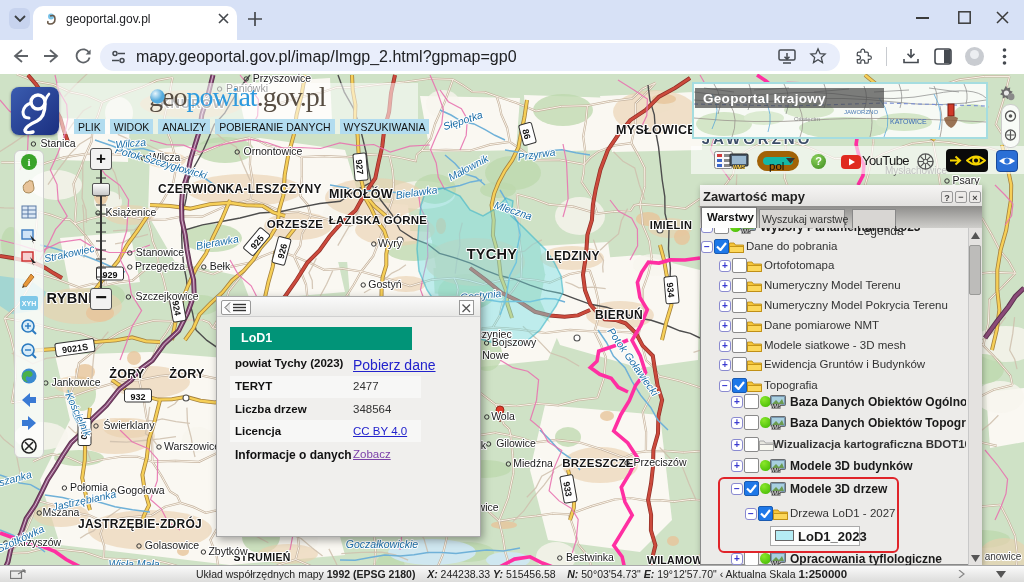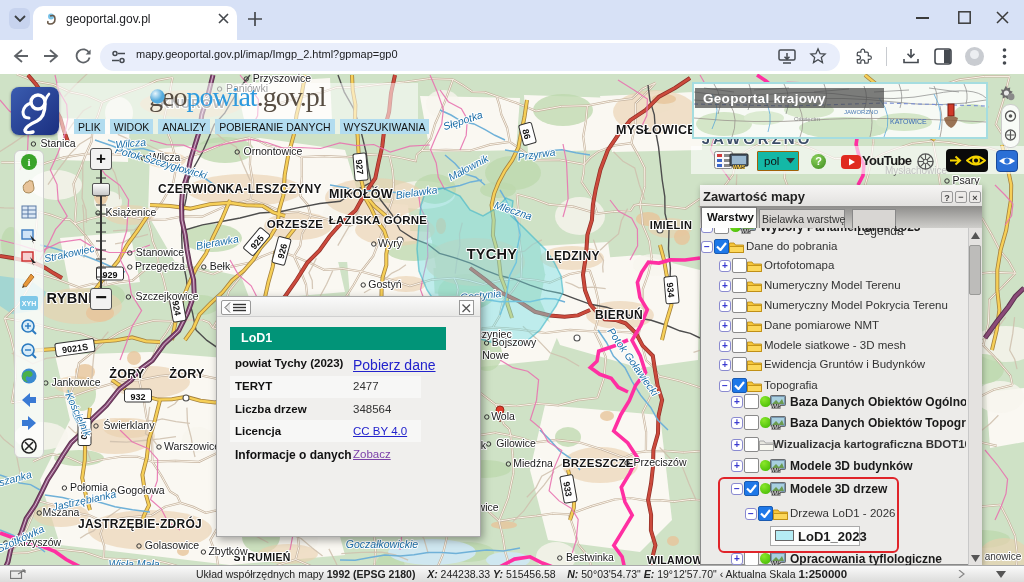--- a/index.html
+++ b/index.html
@@ -44,21 +44,21 @@
       <path d="M15.2 6.2 A6.6 6.6 0 1 0 15.6 10.5" stroke="#5f6368" stroke-width="1.8" fill="none"></path>
       <path d="M16.6 2.5 L16.6 7.5 L11.6 7.5 Z" fill="#5f6368"></path>
     </svg>
 <div class="abs" style="left:100px;top:43px;width:740px;height:28px;background:#e9eefb;border-radius:14px"></div>
 <svg class="abs" style="left:110px;top:49px" width="17" height="16" viewBox="0 0 17 16">
       <circle cx="5" cy="4.5" r="2" fill="none" stroke="#454a50" stroke-width="1.5"></circle>
       <line x1="8" y1="4.5" x2="15" y2="4.5" stroke="#454a50" stroke-width="1.5"></line>
       <circle cx="12" cy="11.5" r="2" fill="none" stroke="#454a50" stroke-width="1.5"></circle>
       <line x1="2" y1="11.5" x2="9" y2="11.5" stroke="#454a50" stroke-width="1.5"></line>
     </svg>
-<div class="abs" style="left:136px;top:48px;font-size:11px;color:#202124">mapy.geoportal.gov.pl/imap/Imgp_2.html?gpmap=gp0</div>
+<div class="abs" style="left:136px;top:48px;font-size:16px;color:#202124">mapy.geoportal.gov.pl/imap/Imgp_2.html?gpmap=gp0</div>
 <svg class="abs" style="left:778px;top:48px" width="18" height="17" viewBox="0 0 18 17">
       <rect x="1" y="2" width="16" height="10" rx="1.5" fill="none" stroke="#454a50" stroke-width="1.5"></rect>
       <path d="M9 5 L9 11 M6.5 8.7 L9 11.2 L11.5 8.7" stroke="#454a50" stroke-width="1.5" fill="none"></path>
       <line x1="5" y1="15" x2="13" y2="15" stroke="#454a50" stroke-width="1.5"></line>
     </svg>
 <svg class="abs" style="left:809px;top:47px" width="18" height="18" viewBox="0 0 24 24">
       <path d="M12 2.5 L14.8 9 L21.5 9.5 L16.4 14 L18 20.7 L12 17 L6 20.7 L7.6 14 L2.5 9.5 L9.2 9 Z" fill="none" stroke="#454a50" stroke-width="1.7"></path>
     </svg>
 <svg class="abs" style="left:855px;top:48px" width="17" height="17" viewBox="0 0 24 24">
       <path d="M20.5 11h-1.7V7.6c0-1-.8-1.8-1.8-1.8h-3.4V4.1a2.6 2.6 0 0 0-5.2 0v1.7H5a1.8 1.8 0 0 0-1.8 1.8v3.2h1.7a2.8 2.8 0 0 1 0 5.6H3.2v3.2c0 1 .8 1.8 1.8 1.8h3.2v-1.7a2.8 2.8 0 0 1 5.6 0v1.7h3.2c1 0 1.8-.8 1.8-1.8v-3.4h1.7a2.6 2.6 0 0 0 0-5.2z" fill="none" stroke="#454a50" stroke-width="1.7"></path>
@@ -1067,30 +1067,30 @@
       <rect x="10" y="3" width="6" height="3" fill="#888"></rect>
       <rect x="10" y="8" width="6" height="3" fill="#888"></rect>
       <rect x="10" y="13" width="6" height="3" fill="#888"></rect>
     </svg>
 <svg class="abs" style="left:729px;top:153px" width="20" height="17" viewBox="0 0 20 17">
       <rect x="1" y="1" width="18" height="12" rx="1" fill="#4a5a6a" stroke="#222"></rect>
       <rect x="3" y="3" width="14" height="8" fill="#9ab8d0"></rect>
       <rect x="4" y="12" width="12" height="4" rx="1" fill="#333"></rect>
       <text x="10" y="16" font-size="5" fill="#ffd24a" text-anchor="middle" font-weight="bold">WMS</text>
     </svg>
-<div class="abs" style="left:757px;top:151px;width:42px;height:20px;background:#14b8a6;border:1px solid #a16207;border-radius:1px;font-size:11.5px;color:#111;padding:3px 0 0 6px">pol</div>
+<div class="abs" style="left:757px;top:151px;width:42px;height:20px;background:#14b8a6;border:6px solid #a16207;border-radius:10px;font-size:11.5px;color:#111;padding:3px 0 0 6px">pol</div>
 <svg class="abs" style="left:786px;top:158px" width="9" height="6">
       <path d="M0 0 L4.5 5.5 L9 0" fill="#333"></path>
     </svg>
 <div class="abs" style="left:811px;top:154px;width:15px;height:15px;border-radius:50%;background:radial-gradient(circle at 35% 30%,#8ad05a,#3c8a1e);color:#fff;font-weight:bold;font-size:11px;text-align:center;line-height:15px">?</div>
 <svg class="abs" style="left:841px;top:155px" width="20" height="14" viewBox="0 0 20 14">
       <rect width="20" height="14" rx="4" fill="#e02a20"></rect>
       <path d="M8 3.5 L14 7 L8 10.5Z" fill="#fff"></path>
     </svg>
-<div class="abs" style="left:862px;top:153px;font-size:13px;font-weight:bold;color:#1a1a1a;letter-spacing:-0.6px">YouTube</div>
+<div class="abs" style="left:862px;top:153px;font-size:13px;font-weight:normal;color:#1a1a1a;letter-spacing:-0.6px">YouTube</div>
 <svg class="abs" style="left:917px;top:153px" width="17" height="17" viewBox="0 0 17 17">
       <circle cx="8.5" cy="8.5" r="7.6" fill="none" stroke="#555" stroke-width="1.4"></circle>
       <circle cx="8.5" cy="8.5" r="2.2" fill="none" stroke="#555" stroke-width="1"></circle>
       <g stroke="#555" stroke-width="1.1">
         <line x1="8.5" y1="1" x2="8.5" y2="6.5"></line>
         <line x1="8.5" y1="10.5" x2="8.5" y2="16"></line>
         <line x1="1" y1="8.5" x2="6.5" y2="8.5"></line>
         <line x1="10.5" y1="8.5" x2="16" y2="8.5"></line>
         <line x1="3.2" y1="3.2" x2="7" y2="7"></line>
         <line x1="10" y1="10" x2="13.8" y2="13.8"></line>
@@ -1180,21 +1180,21 @@
         <g stroke="#333" stroke-width="1.4">
           <line x1="9" y1="2.5" x2="22" y2="2.5"></line>
           <line x1="9" y1="5.5" x2="22" y2="5.5"></line>
           <line x1="9" y1="8.5" x2="22" y2="8.5"></line>
         </g>
       </svg>
  <div style="position:absolute;right:6px;top:3px;width:15px;height:15px;background:#fdfdfd;border:1px solid #999"></div>
  <svg style="position:absolute;right:9px;top:7px" width="9" height="9">
         <path d="M0.5 0.5 L8 8 M8 0.5 L0.5 8" stroke="#555" stroke-width="1.3"></path>
       </svg>
- <div style="position:absolute;left:13px;top:30px;width:216px;height:23px;background:#019478;color:#fff;font-weight:bold;font-size:12.5px;line-height:23px;padding-left:11px">LoD1</div>
+ <div style="position:absolute;left:13px;top:30px;width:182px;height:23px;background:#019478;color:#fff;font-weight:bold;font-size:12.5px;line-height:23px;padding-left:11px">LoD1</div>
  <div style="position:absolute;left:18px;top:60px;font-size:11.5px;font-weight:bold;color:#111;white-space:nowrap">powiat Tychy (2023)</div>
  <div style="position:absolute;left:136px;top:60px;font-size:14px;color:#2222cc;text-decoration:underline;white-space:nowrap">Pobierz dane</div>
  <div style="position:absolute;left:13px;top:79px;width:191px;height:22px;background:#f7f7f6"></div>
  <div style="position:absolute;left:18px;top:83px;font-size:11.5px;font-weight:bold;color:#111">TERYT</div>
  <div style="position:absolute;left:136px;top:83px;font-size:11.5px;color:#333">2477</div>
  <div style="position:absolute;left:18px;top:106px;font-size:11.5px;font-weight:bold;color:#111">Liczba drzew</div>
  <div style="position:absolute;left:136px;top:106px;font-size:11.5px;color:#333">348564</div>
  <div style="position:absolute;left:13px;top:123px;width:191px;height:22px;background:#f7f7f6"></div>
  <div style="position:absolute;left:18px;top:128px;font-size:11.5px;font-weight:bold;color:#111">Licencja</div>
  <div style="position:absolute;left:136px;top:128px;font-size:11.5px;color:#2222cc;text-decoration:underline">CC BY 4.0</div>
@@ -1216,21 +1216,21 @@
     <div class="abs" style="left:760px;top:220px;width:206px;overflow:hidden;font-size:12px;font-weight:bold;color:#1a1a1a">Wybory Parlamentarne 2023</div>
 <div class="abs" style="left:700px;top:185px;width:282px;height:21px;background:linear-gradient(#f6f5f4,#e2e1df)"></div>
 <div class="abs" style="left:703px;top:189px;font-size:13px;font-weight:bold;color:#222">Zawartość mapy</div>
 <div class="abs" style="left:941px;top:191px;width:12px;height:12px;background:#eceae8;border:1px solid #999;border-radius:2px;font-size:9px;text-align:center;line-height:12px;color:#444;font-weight:bold">?</div>
 <div class="abs" style="left:955px;top:191px;width:12px;height:12px;background:#eceae8;border:1px solid #999;border-radius:2px;font-size:9px;text-align:center;line-height:10px;color:#444;font-weight:bold">−</div>
 <div class="abs" style="left:969px;top:191px;width:12px;height:12px;background:#eceae8;border:1px solid #999;border-radius:2px;font-size:9px;text-align:center;line-height:12px;color:#444;font-weight:bold">×</div>
 <div class="abs" style="left:700px;top:206px;width:282px;height:22px;background:linear-gradient(#8e8d8b,#cfcecb)"></div>
 <div class="abs" style="left:701px;top:207px;width:56px;height:21px;background:#fdfdfc;border:1px solid #777;border-bottom:none"></div>
 <div class="abs" style="left:707px;top:211px;font-size:11.5px;font-weight:bold;color:#111">Warstwy</div>
 <div class="abs" style="left:759px;top:209px;width:86px;height:19px;background:#d8d6d3;border:1px solid #888;border-bottom:none"></div>
-<div class="abs" style="left:762px;top:213px;font-size:10.5px;color:#333">Bielawka warstwę</div>
+<div class="abs" style="left:762px;top:213px;font-size:10.5px;color:#333">Wyszukaj warstwę</div>
 <div class="abs" style="left:852px;top:209px;width:44px;height:19px;background:#d8d6d3;border:1px solid #888;border-bottom:none"></div>
 <div class="abs" style="left:857px;top:224px;font-size:12px;color:#333">Legenda</div>
 <div class="abs" style="left:701px;top:241px;width:12px;height:12px;background:#fff;border:1px solid #8a8ad0;border-radius:3px;font-size:10px;line-height:10px;text-align:center;color:#3a3ad0;font-weight:bold">−</div>
     <div class="abs" style="left:714px;top:239px;width:15px;height:15px;background:#1e78e8;border:1px solid #1a5ab0;border-radius:2px"></div>
     <svg class="abs" style="left:716px;top:242px" width="11" height="9">
       <path d="M1 4.5 L4.5 8 L10 1" stroke="#fff" stroke-width="2.2" fill="none"></path>
     </svg>
     <svg class="abs" style="left:729px;top:241px" width="15" height="12">
       <path d="M0.5 2 L5 2 L6.5 4 L14.5 4 L14.5 11.5 L0.5 11.5Z" fill="#f5c53a" stroke="#b8860b" stroke-width="0.8"></path>
       <path d="M0.5 5.5 L14.5 5.5 L14.5 11.5 L0.5 11.5Z" fill="#fcd75a" stroke="#b8860b" stroke-width="0.8"></path>
@@ -1344,21 +1344,21 @@
     <div class="abs" style="left:790px;top:482px;width:176px;overflow:hidden;font-size:12px;font-weight:bold;color:#1a1a1a">Modele 3D drzew</div>
     <div class="abs" style="left:745px;top:508px;width:12px;height:12px;background:#fff;border:1px solid #8a8ad0;border-radius:3px;font-size:10px;line-height:10px;text-align:center;color:#3a3ad0;font-weight:bold">−</div>
     <div class="abs" style="left:758px;top:506px;width:15px;height:15px;background:#1e78e8;border:1px solid #1a5ab0;border-radius:2px"></div>
     <svg class="abs" style="left:760px;top:509px" width="11" height="9">
       <path d="M1 4.5 L4.5 8 L10 1" stroke="#fff" stroke-width="2.2" fill="none"></path>
     </svg>
     <svg class="abs" style="left:773px;top:508px" width="15" height="12">
       <path d="M0.5 2 L5 2 L6.5 4 L14.5 4 L14.5 11.5 L0.5 11.5Z" fill="#f5c53a" stroke="#b8860b" stroke-width="0.8"></path>
       <path d="M0.5 5.5 L14.5 5.5 L14.5 11.5 L0.5 11.5Z" fill="#fcd75a" stroke="#b8860b" stroke-width="0.8"></path>
     </svg>
-    <div class="abs" style="left:790px;top:507px;width:176px;overflow:hidden;font-size:11.5px;font-weight:normal;color:#333">Drzewa LoD1 - 2026</div>
+    <div class="abs" style="left:790px;top:507px;width:176px;overflow:hidden;font-size:11.5px;font-weight:normal;color:#333">Drzewa LoD1 - 2027</div>
     <div class="abs" style="left:731px;top:553px;width:12px;height:12px;background:#fff;border:1px solid #8a8ad0;border-radius:3px;font-size:10px;line-height:10px;text-align:center;color:#3a3ad0;font-weight:bold">+</div>
     <div class="abs" style="left:744px;top:551px;width:15px;height:15px;background:#fff;border:1px solid #8a8a8a;border-radius:2px"></div>
     <div class="abs" style="left:760px;top:553px;width:11px;height:11px;border-radius:50%;background:radial-gradient(circle at 35% 30%,#8ae82a,#3cb400)"></div>
     <svg class="abs" style="left:770px;top:552px" width="16" height="14">
       <rect x="0.5" y="0.5" width="15" height="10" rx="1" fill="#7a98b0" stroke="#555" stroke-width="0.8"></rect>
       <rect x="2" y="2" width="12" height="7" fill="#a8cfe0"></rect>
       <path d="M2 9 L6 5 L9 8 L12 4 L14 9Z" fill="#6a9a50"></path>
       <rect x="1" y="9" width="10" height="4.5" rx="1" fill="#3a3a3a"></rect>
       <text x="6" y="13" font-size="4.5" fill="#eee" text-anchor="middle">WMS</text>
     </svg>

